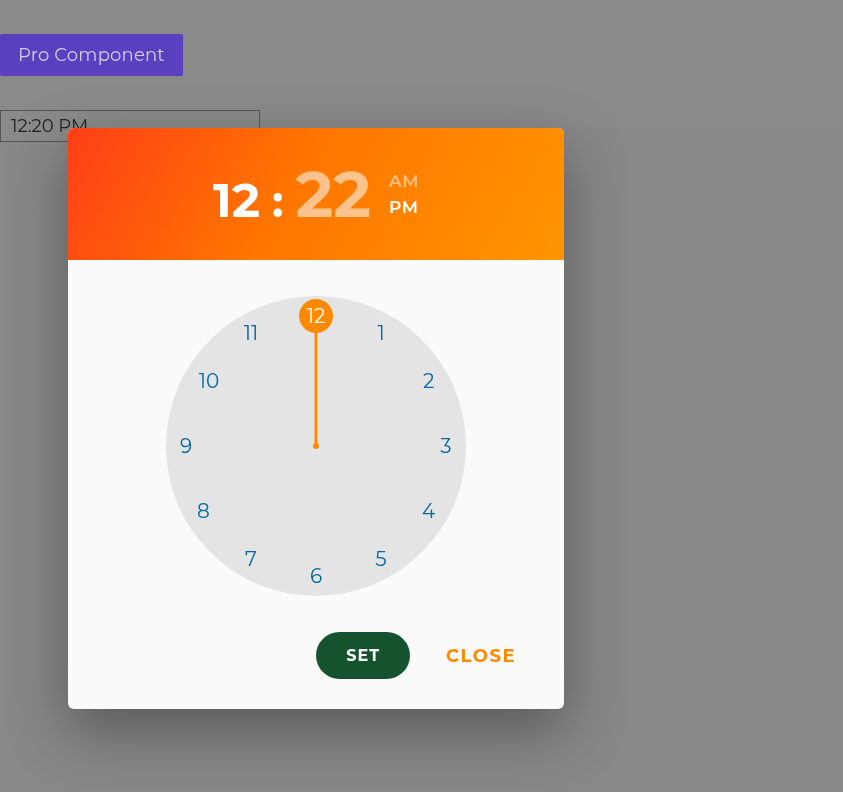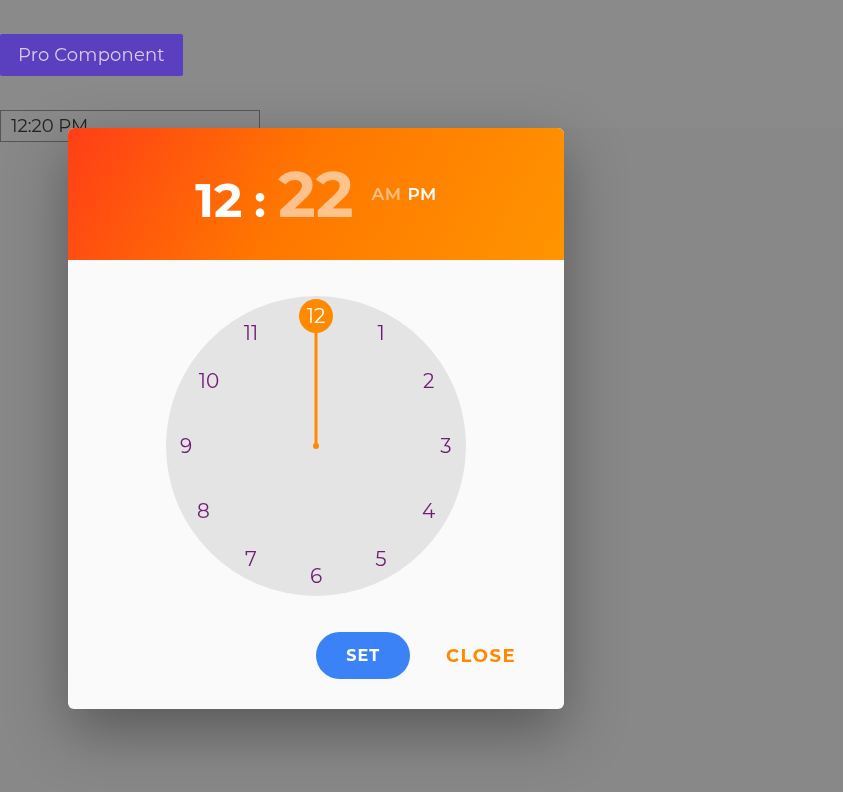--- a/index.html
+++ b/index.html
@@ -76,21 +76,21 @@
     font-size: 44px;
     color: #fff;
     font-weight: 700;
   }
   .time-minute {
     font-size: 64px;
     color: rgba(255,255,255,0.55);
   }
   .ampm {
     display: flex;
-    flex-direction: row;
+    flex-direction: column;
     gap: 6px;
     margin-left: 4px;
   }
   .ampm span {
     font-size: 17px;
     font-weight: 600;
     color: rgba(255,255,255,0.5);
     letter-spacing: 0.5px;
     cursor: pointer;
   }
@@ -133,40 +133,40 @@
     z-index: 3;
   }
   .hour-num {
     position: absolute;
     width: 34px;
     height: 34px;
     display: flex;
     align-items: center;
     justify-content: center;
     font-size: 20px;
-    color: #701a75;
+    color: #0369a1;
     font-weight: 400;
     border-radius: 50%;
     transform: translate(-50%, -50%);
     cursor: pointer;
   }
   .hour-num.selected {
     background: #ff8a00;
     color: #fff;
   }
 
   .picker-actions {
     display: flex;
     justify-content: flex-end;
     align-items: center;
     gap: 36px;
     padding: 14px 48px 30px 0;
   }
   .btn-set {
-    background: #3b82f6;
+    background: #14532d;
     color: #fff;
     border: none;
     font-size: 16px;
     font-weight: 700;
     letter-spacing: 1px;
     padding: 14px 30px;
     border-radius: 999px;
     cursor: pointer;
     font-family: inherit;
   }

